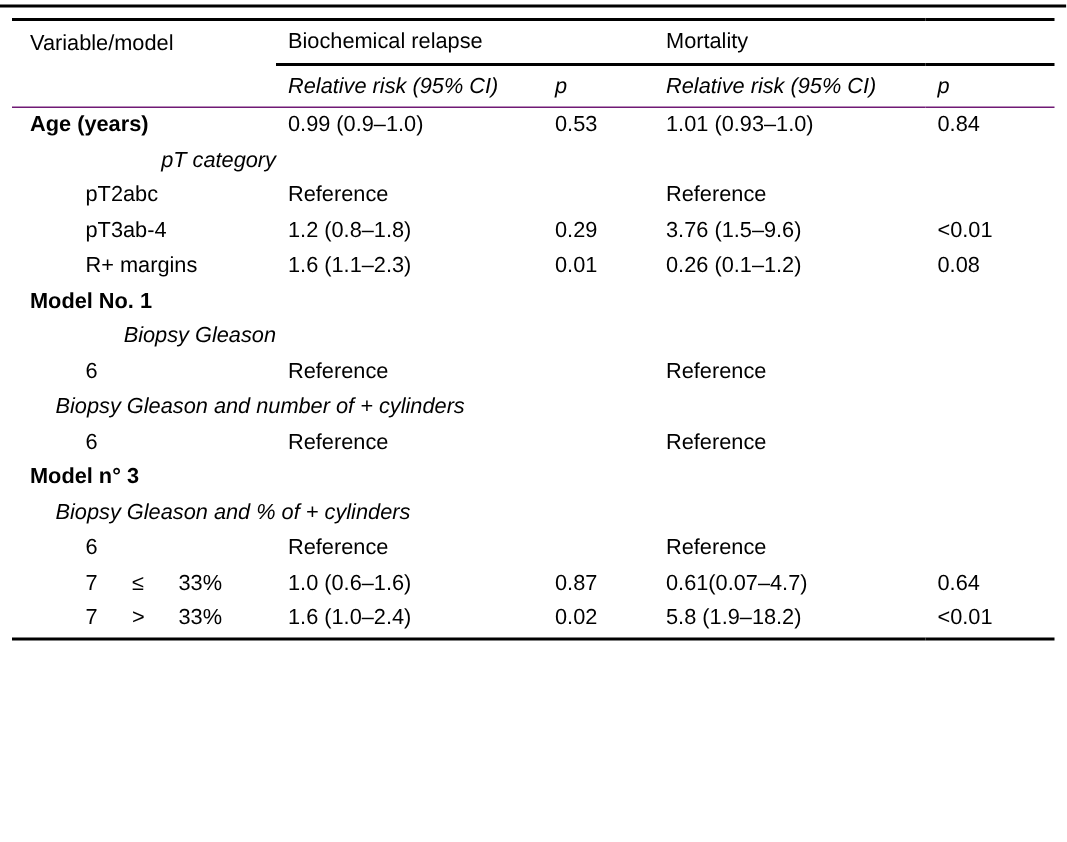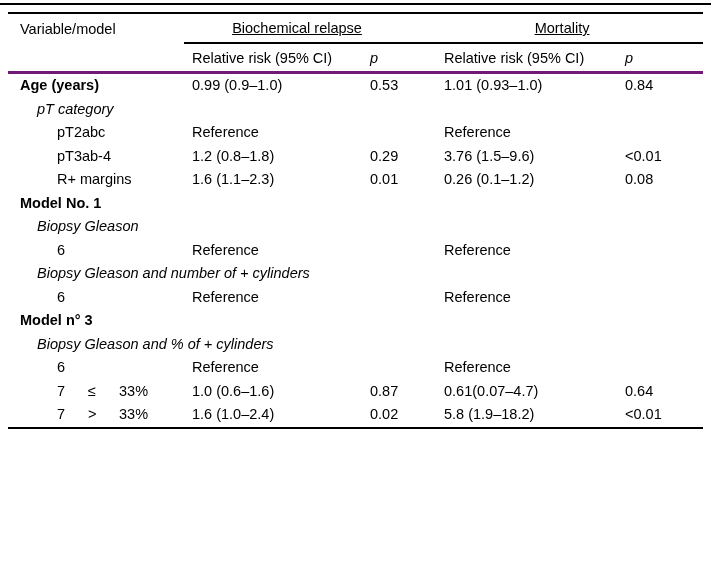--- a/index.html
+++ b/index.html
@@ -32,34 +32,32 @@
 
   th,td{
     font-weight:normal;
     text-align:left;
     vertical-align:middle;
     padding:0 0 0 8px;
     white-space:nowrap;
     overflow:visible;
   }
   thead tr.group-row th{height:28px;}
-  thead tr.sub-row th{height:27px;border-bottom:3px solid #701a75;}
+  thead tr.sub-row th{height:27px;border-bottom:1px solid #701a75;font-style:italic;}
   th.var-head{padding-left:12px;}
   th.group{
-    text-align:center;
     border-bottom:2px solid #000;
-    text-decoration:underline;
   }
   th.group.g1{padding-right:34px;}
   th.group.g2{padding-right:23px;}
   th.phead, td .na{font-style:italic;}
 
   tbody td{height:23.5px;line-height:23.5px;}
   tr.r-bold td.label{padding-left:12px;font-weight:bold;}
-  tr.r-sub td.label{padding-left:29px;font-style:italic;}
+  tr.r-sub td.label{padding-left:29px;font-style:italic;text-align:right;}
   tr.r-item td.label{padding-left:49px;}
   .lp{display:inline-block;min-width:31px;}
 </style>
 </head>
 <body>
 
 <div class="page">
   <div class="top-line"></div>
 
   <table class="risk">

